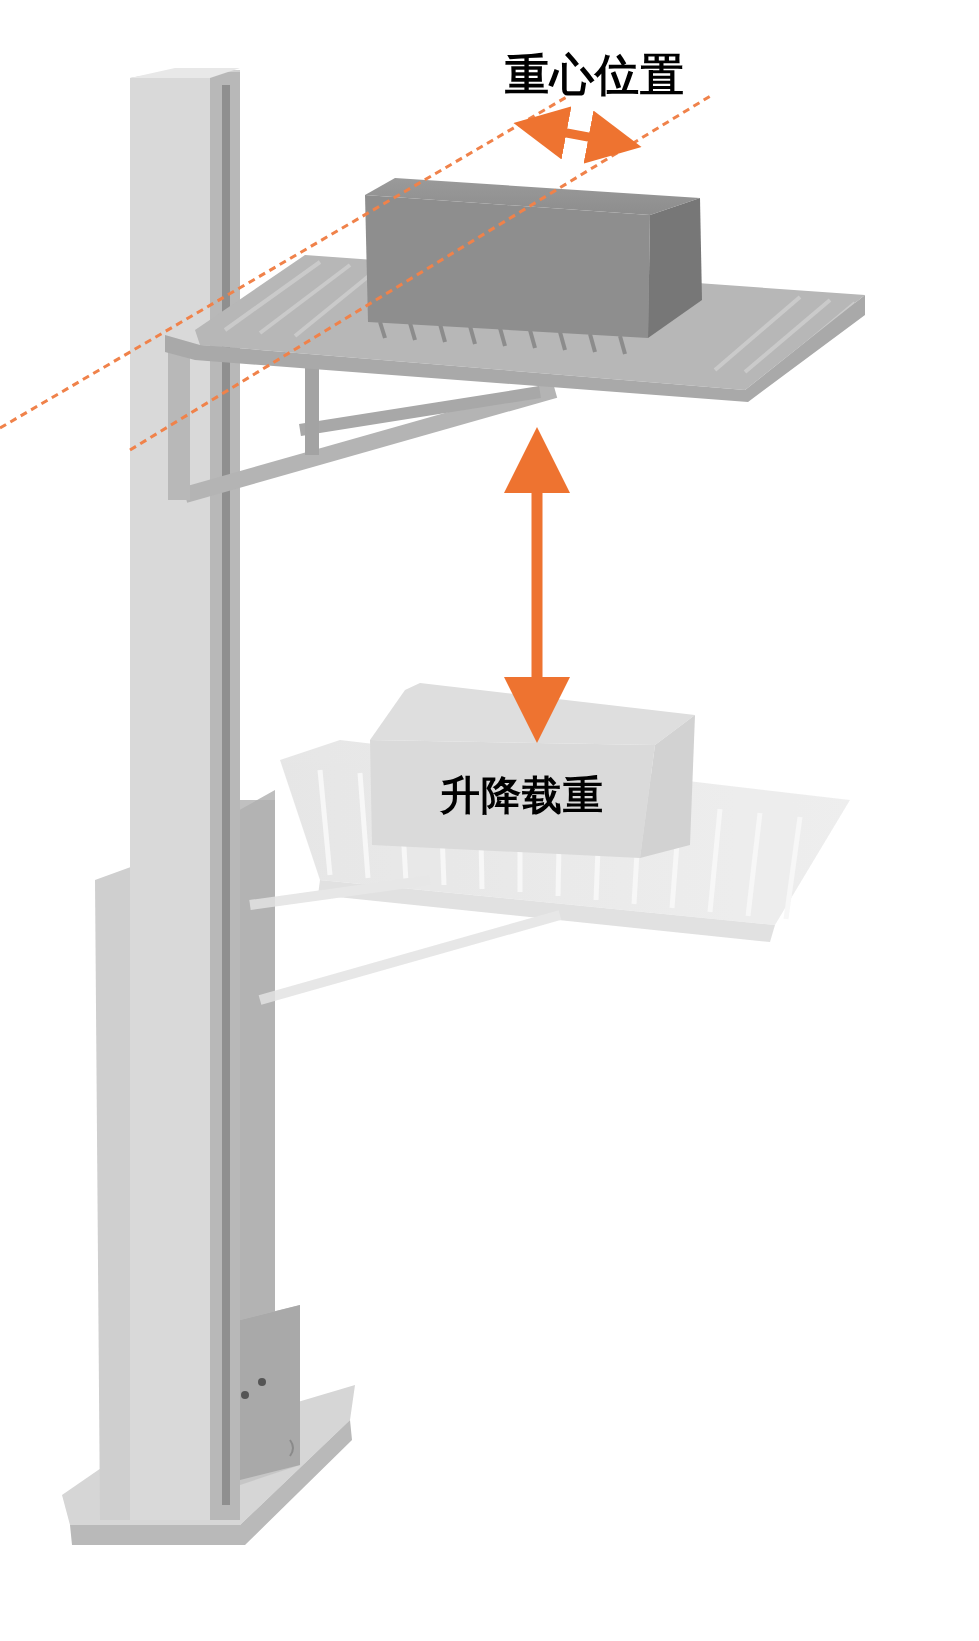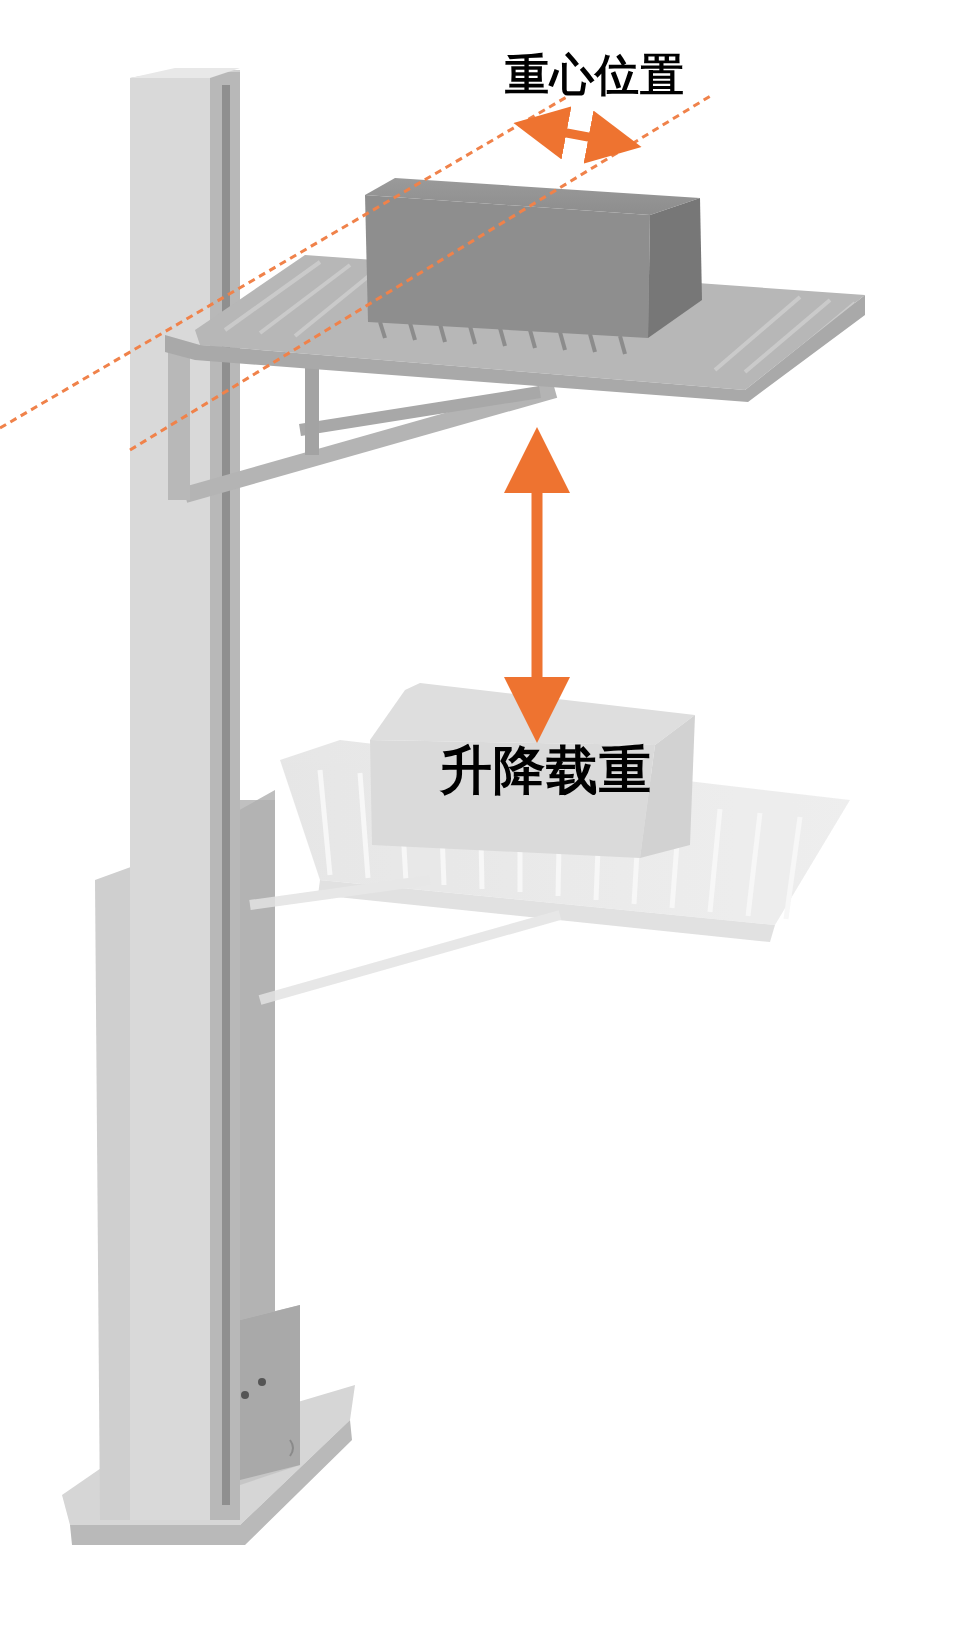--- a/index.html
+++ b/index.html
@@ -4,21 +4,21 @@
   <style>
     html, body { margin: 0; padding: 0; background: #ffffff; }
     body { width: 979px; height: 1641px; overflow: hidden; position: relative;
            font-family: "DejaVu Sans", sans-serif; }
     #stage { position: absolute; left: 0; top: 0; width: 979px; height: 1641px; }
     .label {
       position: absolute; font-family: "DejaVu Sans", sans-serif; font-weight: bold;
       color: #000; letter-spacing: 1px; white-space: nowrap;
     }
     #label-cog { left: 505px; top: 18px; font-size: 44px; margin-top: 28px; }
-    #label-load { left: 440px; top: 736px; font-size: 52px; }
+    #label-load { left: 440px; top: 768px; font-size: 40px; }
   </style>
 </head>
 <body>
 
 <svg id="stage" viewBox="0 0 979 1641" xmlns="http://www.w3.org/2000/svg">
   <defs>
     <linearGradient id="colGrad" x1="0" x2="1" y1="0" y2="0">
       <stop offset="0" stop-color="#c9c9c9"></stop>
       <stop offset="0.5" stop-color="#dcdcdc"></stop>
       <stop offset="1" stop-color="#cfcfcf"></stop>

